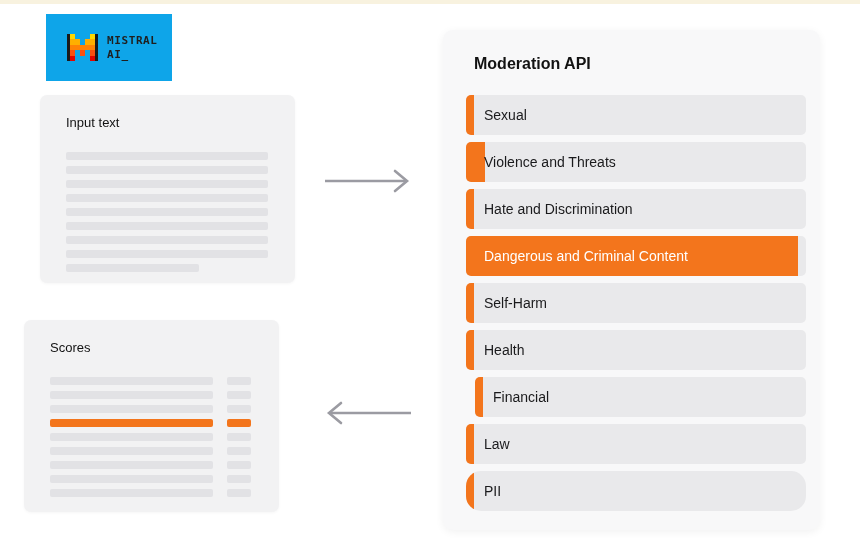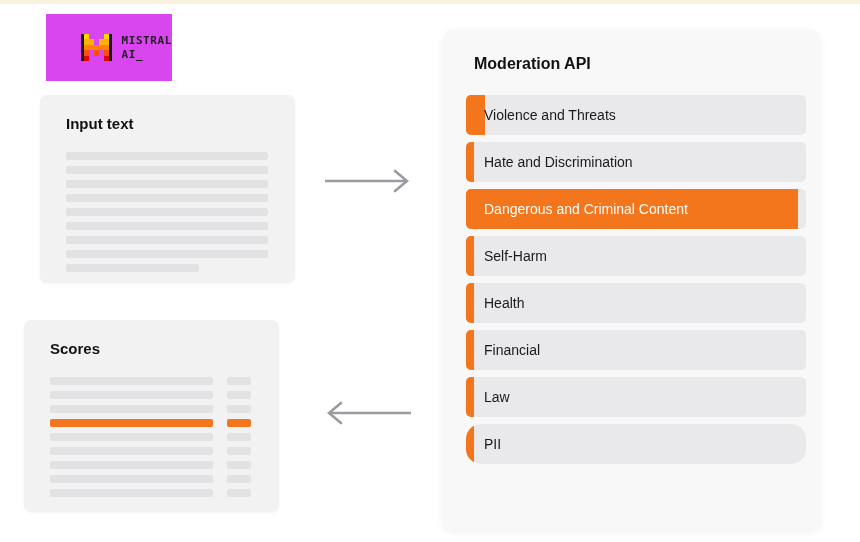--- a/index.html
+++ b/index.html
@@ -25,21 +25,21 @@
     font-family:"DejaVu Sans Mono", monospace;
     font-weight:bold;font-size:11px;line-height:14px;letter-spacing:0.6px;
     color:#1f1f1f;white-space:pre;
   }
 
   
   .card{position:absolute;border-radius:7px;background:#F2F2F3;box-shadow:0 1px 3px rgba(0,0,0,0.04);}
   .card-input{left:40px;top:95px;width:255px;height:188px;}
   .card-scores{left:24px;top:320px;width:255px;height:192px;}
   .card-title{
-    margin:20px 0 0 26px;font-size:15px;font-weight:bold;color:#121212;height:18px;
+    margin:20px 0 0 26px;font-size:13px;font-weight:normal;color:#121212;height:18px;
   }
   .ph-lines{margin:19px 26px 0 26px;}
   .ph-line{height:8px;border-radius:2px;margin-bottom:6px;background:#E2E2E5;}
   .score-rows{margin:19px 28px 0 26px;}
   .score-row{display:flex;justify-content:space-between;margin-bottom:6px;}
   .score-long{height:8px;border-radius:2px;background:#E2E2E5;}
   .score-short{height:8px;border-radius:2px;background:#E2E2E5;}
   .score-row.highlight .score-long,
   .score-row.highlight .score-short{background:var(--accent);}
 
@@ -68,21 +68,21 @@
     position:relative;z-index:1;display:block;line-height:40px;padding-left:18px;
     font-size:14px;color:#1A1A1C;
   }
   .mod-row.highlight .mod-label{color:#ffffff;}
 </style>
 </head>
 <body style="background: rgb(255, 255, 255);">
 
 <div class="top-strip" style="background: rgb(248, 242, 223);"></div>
 
-<div class="logo-card" style="background: #d946ef; justify-content: flex-end;">
+<div class="logo-card" style="background: #0ea5e9;">
   <div class="logo-m" id="logo-m">
       <div style="background: rgb(26, 26, 26);"></div>
       <div style="background: rgb(255, 216, 0);"></div>
       <div style="background: transparent;"></div>
       <div style="background: transparent;"></div>
       <div style="background: transparent;"></div>
       <div style="background: rgb(255, 216, 0);"></div>
       <div style="background: rgb(26, 26, 26);"></div>
       <div style="background: rgb(26, 26, 26);"></div>
       <div style="background: rgb(255, 175, 0);"></div>
@@ -178,20 +178,24 @@
   <polyline points="73,4 85,14 73,24" fill="none" stroke="var(--arrow-color)" stroke-width="2.6" stroke-linecap="round" stroke-linejoin="miter"></polyline>
 </svg>
 <svg class="arrow arrow-left" viewBox="0 0 92 28">
   <line x1="89" y1="14" x2="7" y2="14" stroke="var(--arrow-color)" stroke-width="2.6"></line>
   <polyline points="19,4 7,14 19,24" fill="none" stroke="var(--arrow-color)" stroke-width="2.6" stroke-linecap="round" stroke-linejoin="miter"></polyline>
 </svg>
 
 <div class="mod-panel" style="background: rgb(248, 248, 249);">
   <div class="mod-title">Moderation API</div>
   <div class="mod-rows" id="mod-rows">
+  <div class="mod-row" style="background: rgb(233, 233, 235);">
+    <div class="mod-fill" style="width: 8px;"></div>
+    <span class="mod-label">Sexual</span>
+  </div>
 
   <div class="mod-row" style="background: rgb(233, 233, 235);">
     <div class="mod-fill" style="width: 19px;"></div>
     <span class="mod-label">Violence and Threats</span>
   </div>
 
   <div class="mod-row" style="background: rgb(233, 233, 235);">
     <div class="mod-fill" style="width: 8px;"></div>
     <span class="mod-label">Hate and Discrimination</span>
   </div>
@@ -204,21 +208,21 @@
   <div class="mod-row" style="background: rgb(233, 233, 235);">
     <div class="mod-fill" style="width: 8px;"></div>
     <span class="mod-label">Self-Harm</span>
   </div>
 
   <div class="mod-row" style="background: rgb(233, 233, 235);">
     <div class="mod-fill" style="width: 8px;"></div>
     <span class="mod-label">Health</span>
   </div>
 
-  <div class="mod-row" style="background: rgb(233, 233, 235);">
+  <div class="mod-row" style="background: rgb(233, 233, 235); margin-left: 9px;">
     <div class="mod-fill" style="width: 8px;"></div>
     <span class="mod-label">Financial</span>
   </div>
 
   <div class="mod-row" style="background: rgb(233, 233, 235);">
     <div class="mod-fill" style="width: 8px;"></div>
     <span class="mod-label">Law</span>
   </div>
 
   <div class="mod-row" style="background: rgb(233, 233, 235); border-radius: 15px;">

